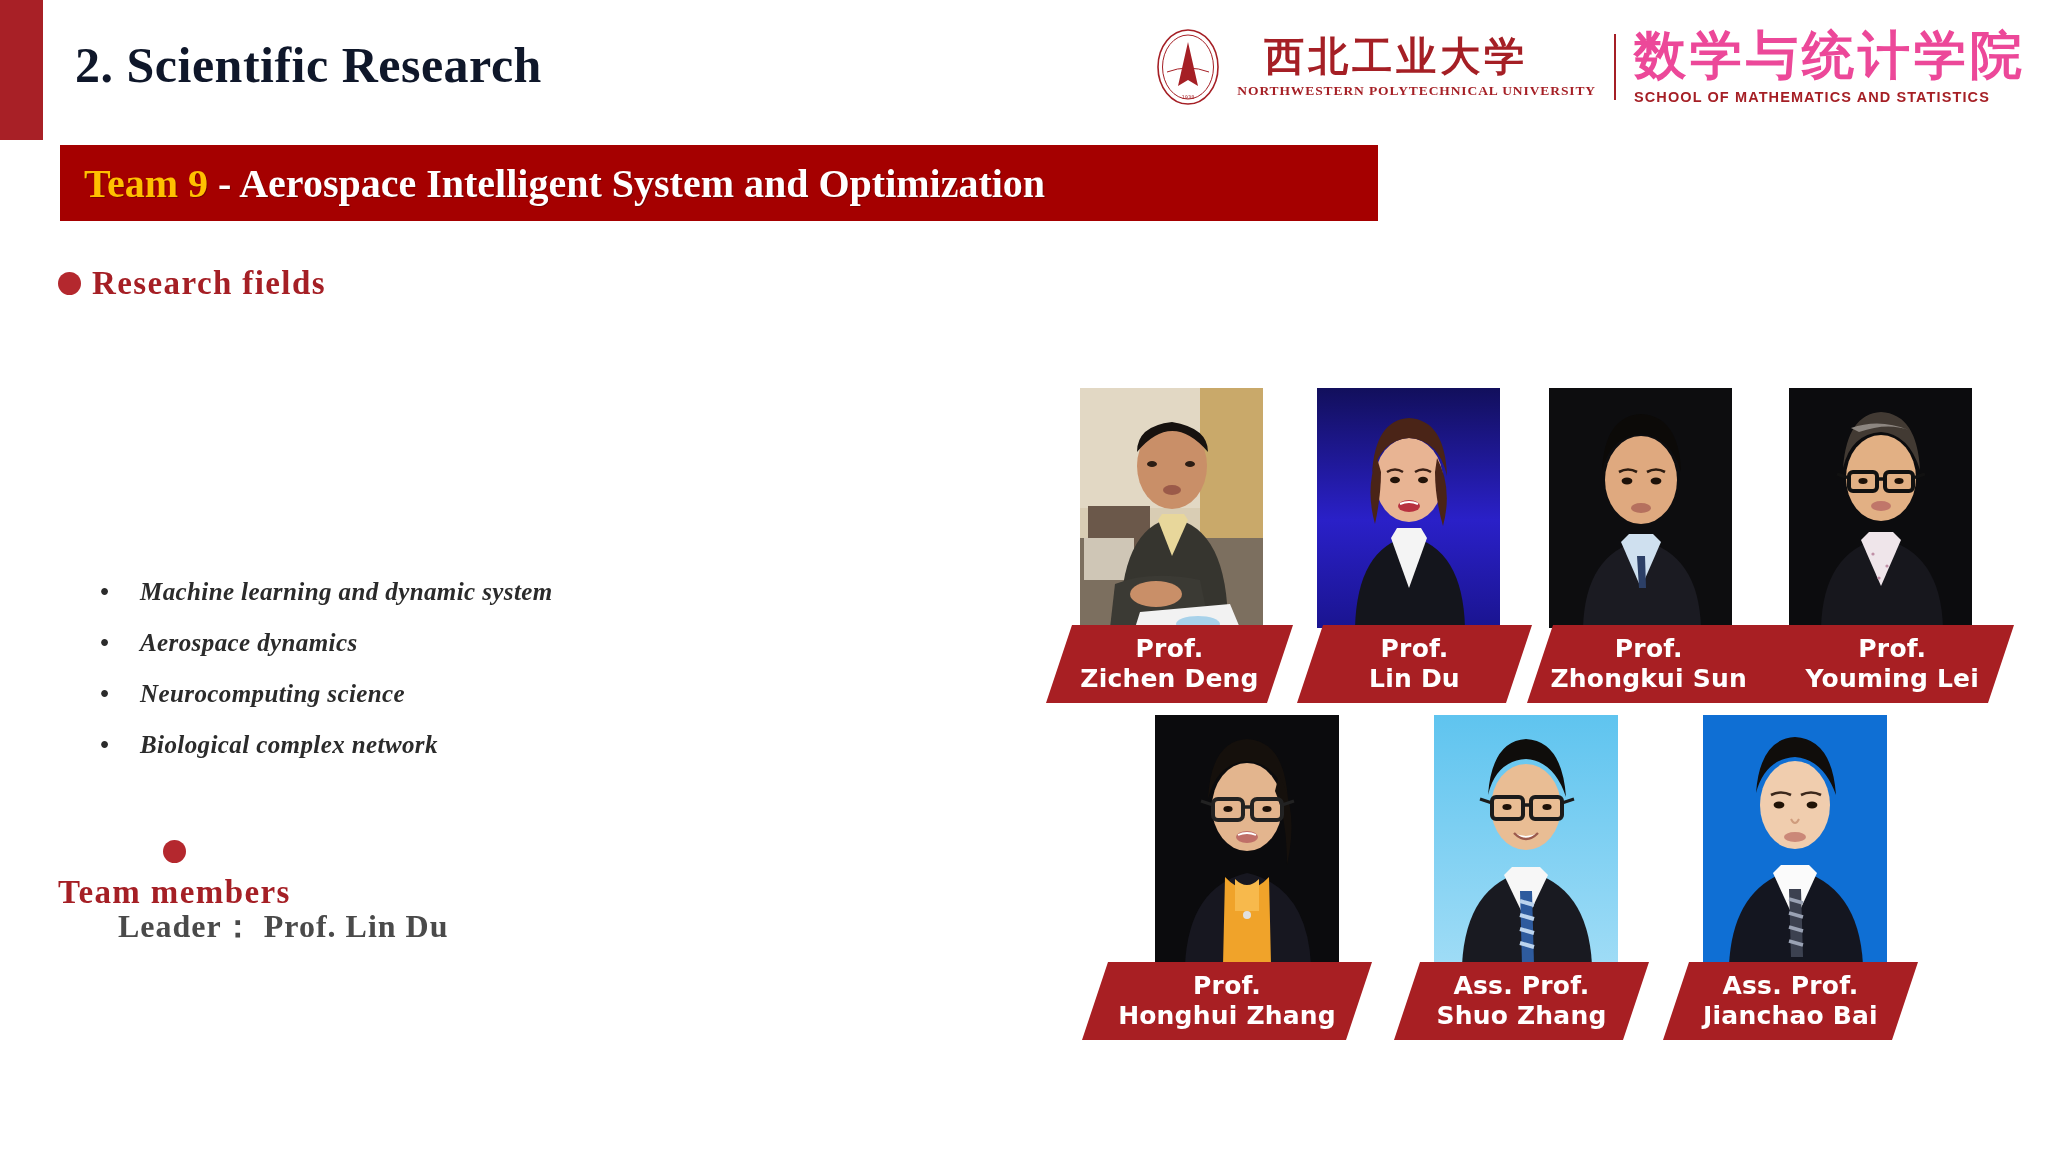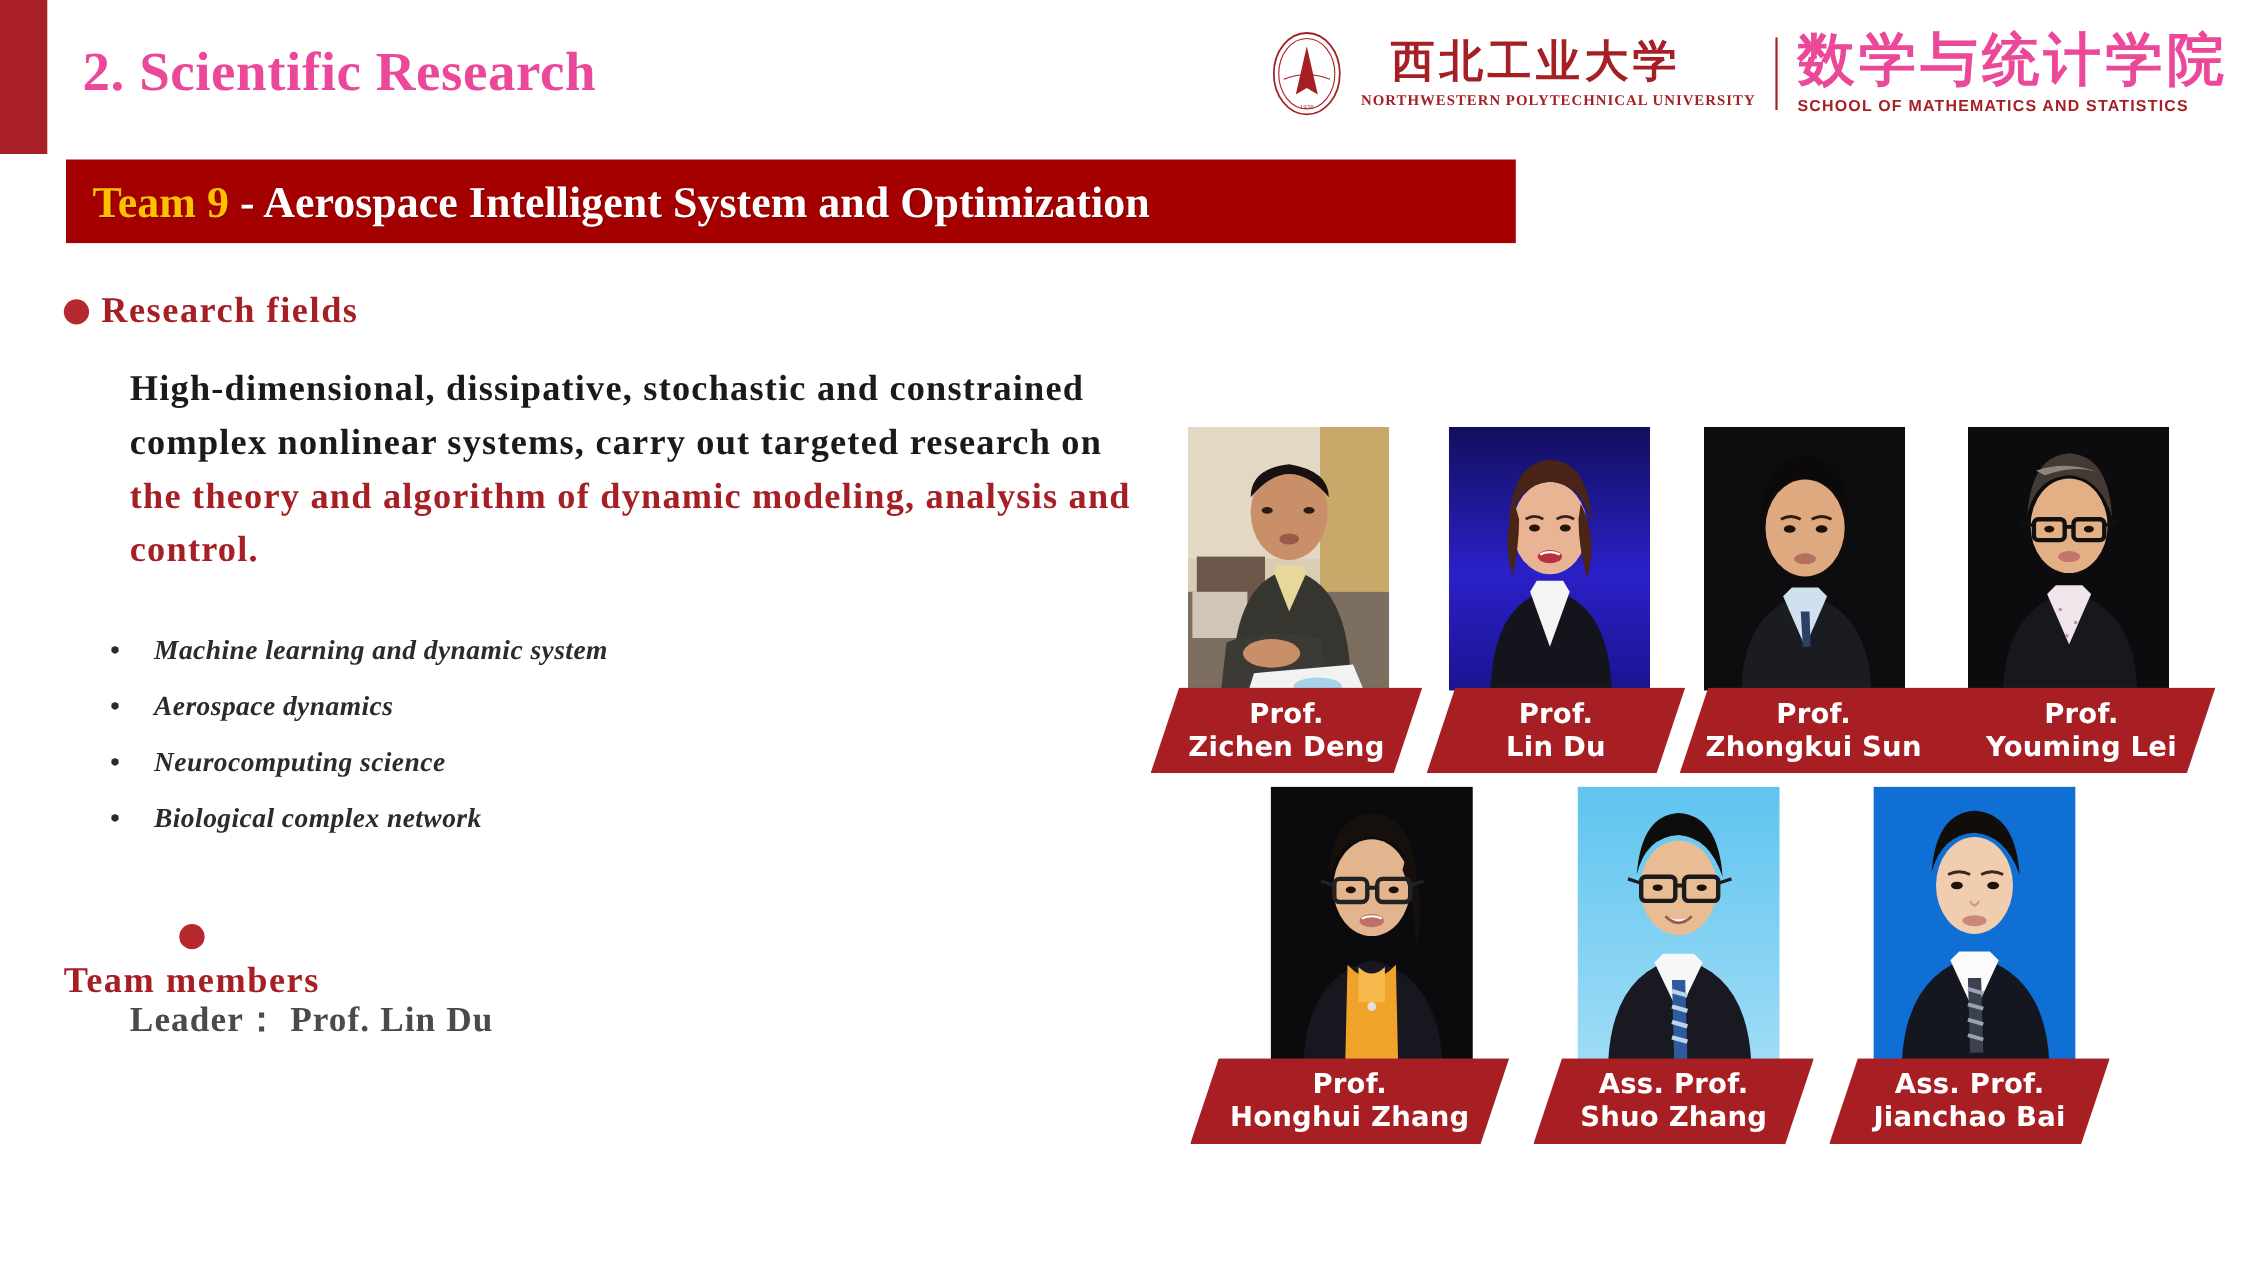--- a/index.html
+++ b/index.html
@@ -9,21 +9,21 @@
   }
   .slide{position:absolute;inset:0;}
 
   
   .accent-bar{
     position:absolute;left:0;top:0;width:43px;height:140px;background:#a82026;
   }
   .page-title{
     position:absolute;left:75px;top:36px;
     font-family:"Liberation Serif",serif;font-weight:bold;
-    font-size:50px;color:#ec4899;letter-spacing:.5px;white-space:nowrap;
+    font-size:50px;color:#0f172a;letter-spacing:.5px;white-space:nowrap;
     text-shadow:1px 1px 0 rgba(255,255,255,.55);
   }
 
   
   .logo{position:absolute;right:22px;top:22px;height:90px;display:flex;align-items:center;gap:14px;}
   .logo-seal{width:70px;height:78px;flex:0 0 auto;}
   .logo-cn-block{display:flex;flex-direction:column;align-items:flex-start;justify-content:center;height:78px;}
   .logo-cn{
     font-family:"DejaVu Sans",sans-serif;font-weight:bold;font-size:40px;color:#a51f25;
     letter-spacing:4px;line-height:1;white-space:nowrap;margin-left:27px;
@@ -136,21 +136,20 @@
     <div class="team-banner-text">
       <span class="team-num">Team 9</span><span class="team-dash"> - </span><span>Aerospace Intelligent System and Optimization</span>
     </div>
   </div>
 
   <div class="bullet-head" id="rf-head">
     <span class="bullet-dot"></span>
     <span class="bullet-head-text">Research fields</span>
   </div>
 
-  <div class="para"><span>High-dimensional, dissipative, stochastic and constrained complex nonlinear systems, carry out targeted research on </span><span class="hl">the theory and algorithm of dynamic modeling, analysis and control</span><span class="hl">.</span></div>
 
   <div class="sublist">
     <div class="sub-item">
       <span class="sub-dot">•</span>
       <span>Machine learning and dynamic system</span>
     </div>
     <div class="sub-item">
       <span class="sub-dot">•</span>
       <span>Aerospace dynamics</span>
     </div>

